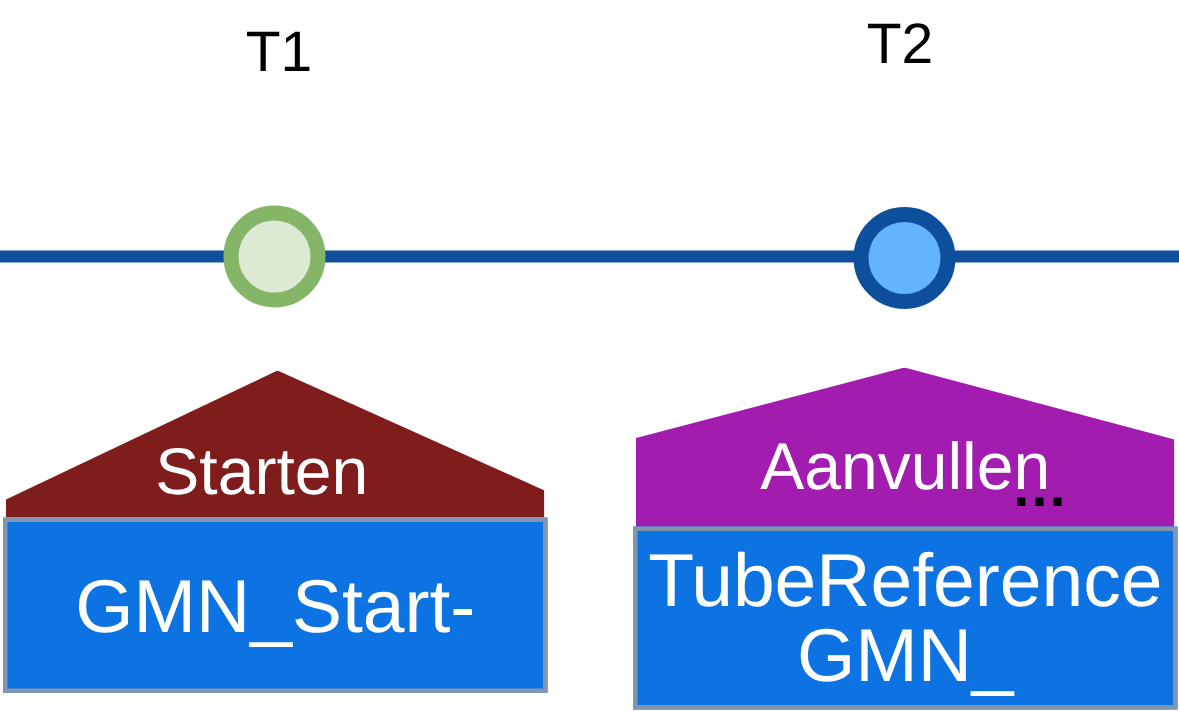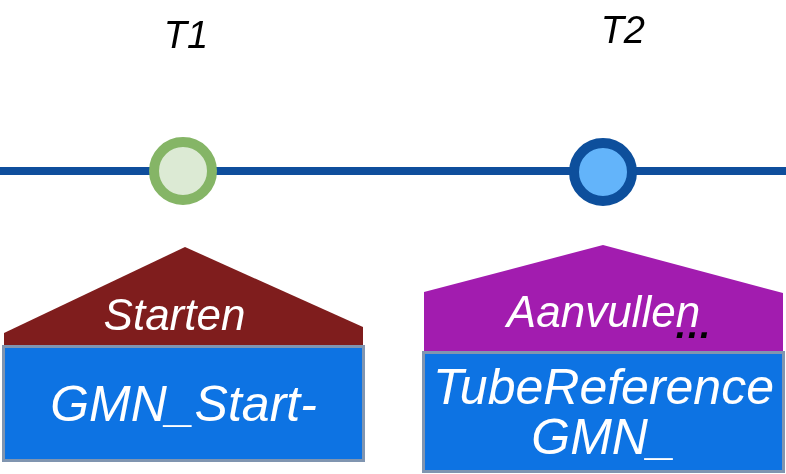--- a/index.html
+++ b/index.html
@@ -2,32 +2,31 @@
 <html><head>
 <meta charset="utf-8">
 <style>
   html,body{margin:0;padding:0;background:#ffffff;}
   .canvas{
     position:relative;
     width:786px;height:474px;
     background:#ffffff;
     overflow:hidden;
     font-family:"Liberation Sans", sans-serif;
-    font-style:italic;
   }
   .t-label{
     position:absolute;
     font-size:38px;
     line-height:38px;
     color:#000000;
     width:90px;
     text-align:center;
   }
   .t-label.t1{left:141px;top:16px;}
-  .t-label.t2{left:555px;top:11px;text-align:right;}
+  .t-label.t2{left:555px;top:11px;}
   .timeline-line{
     position:absolute;
     left:0;top:167px;
     width:786px;height:8px;
   }
   .marker{
     position:absolute;
     width:68px;height:68px;
     box-sizing:border-box;
     border:10px solid transparent;

